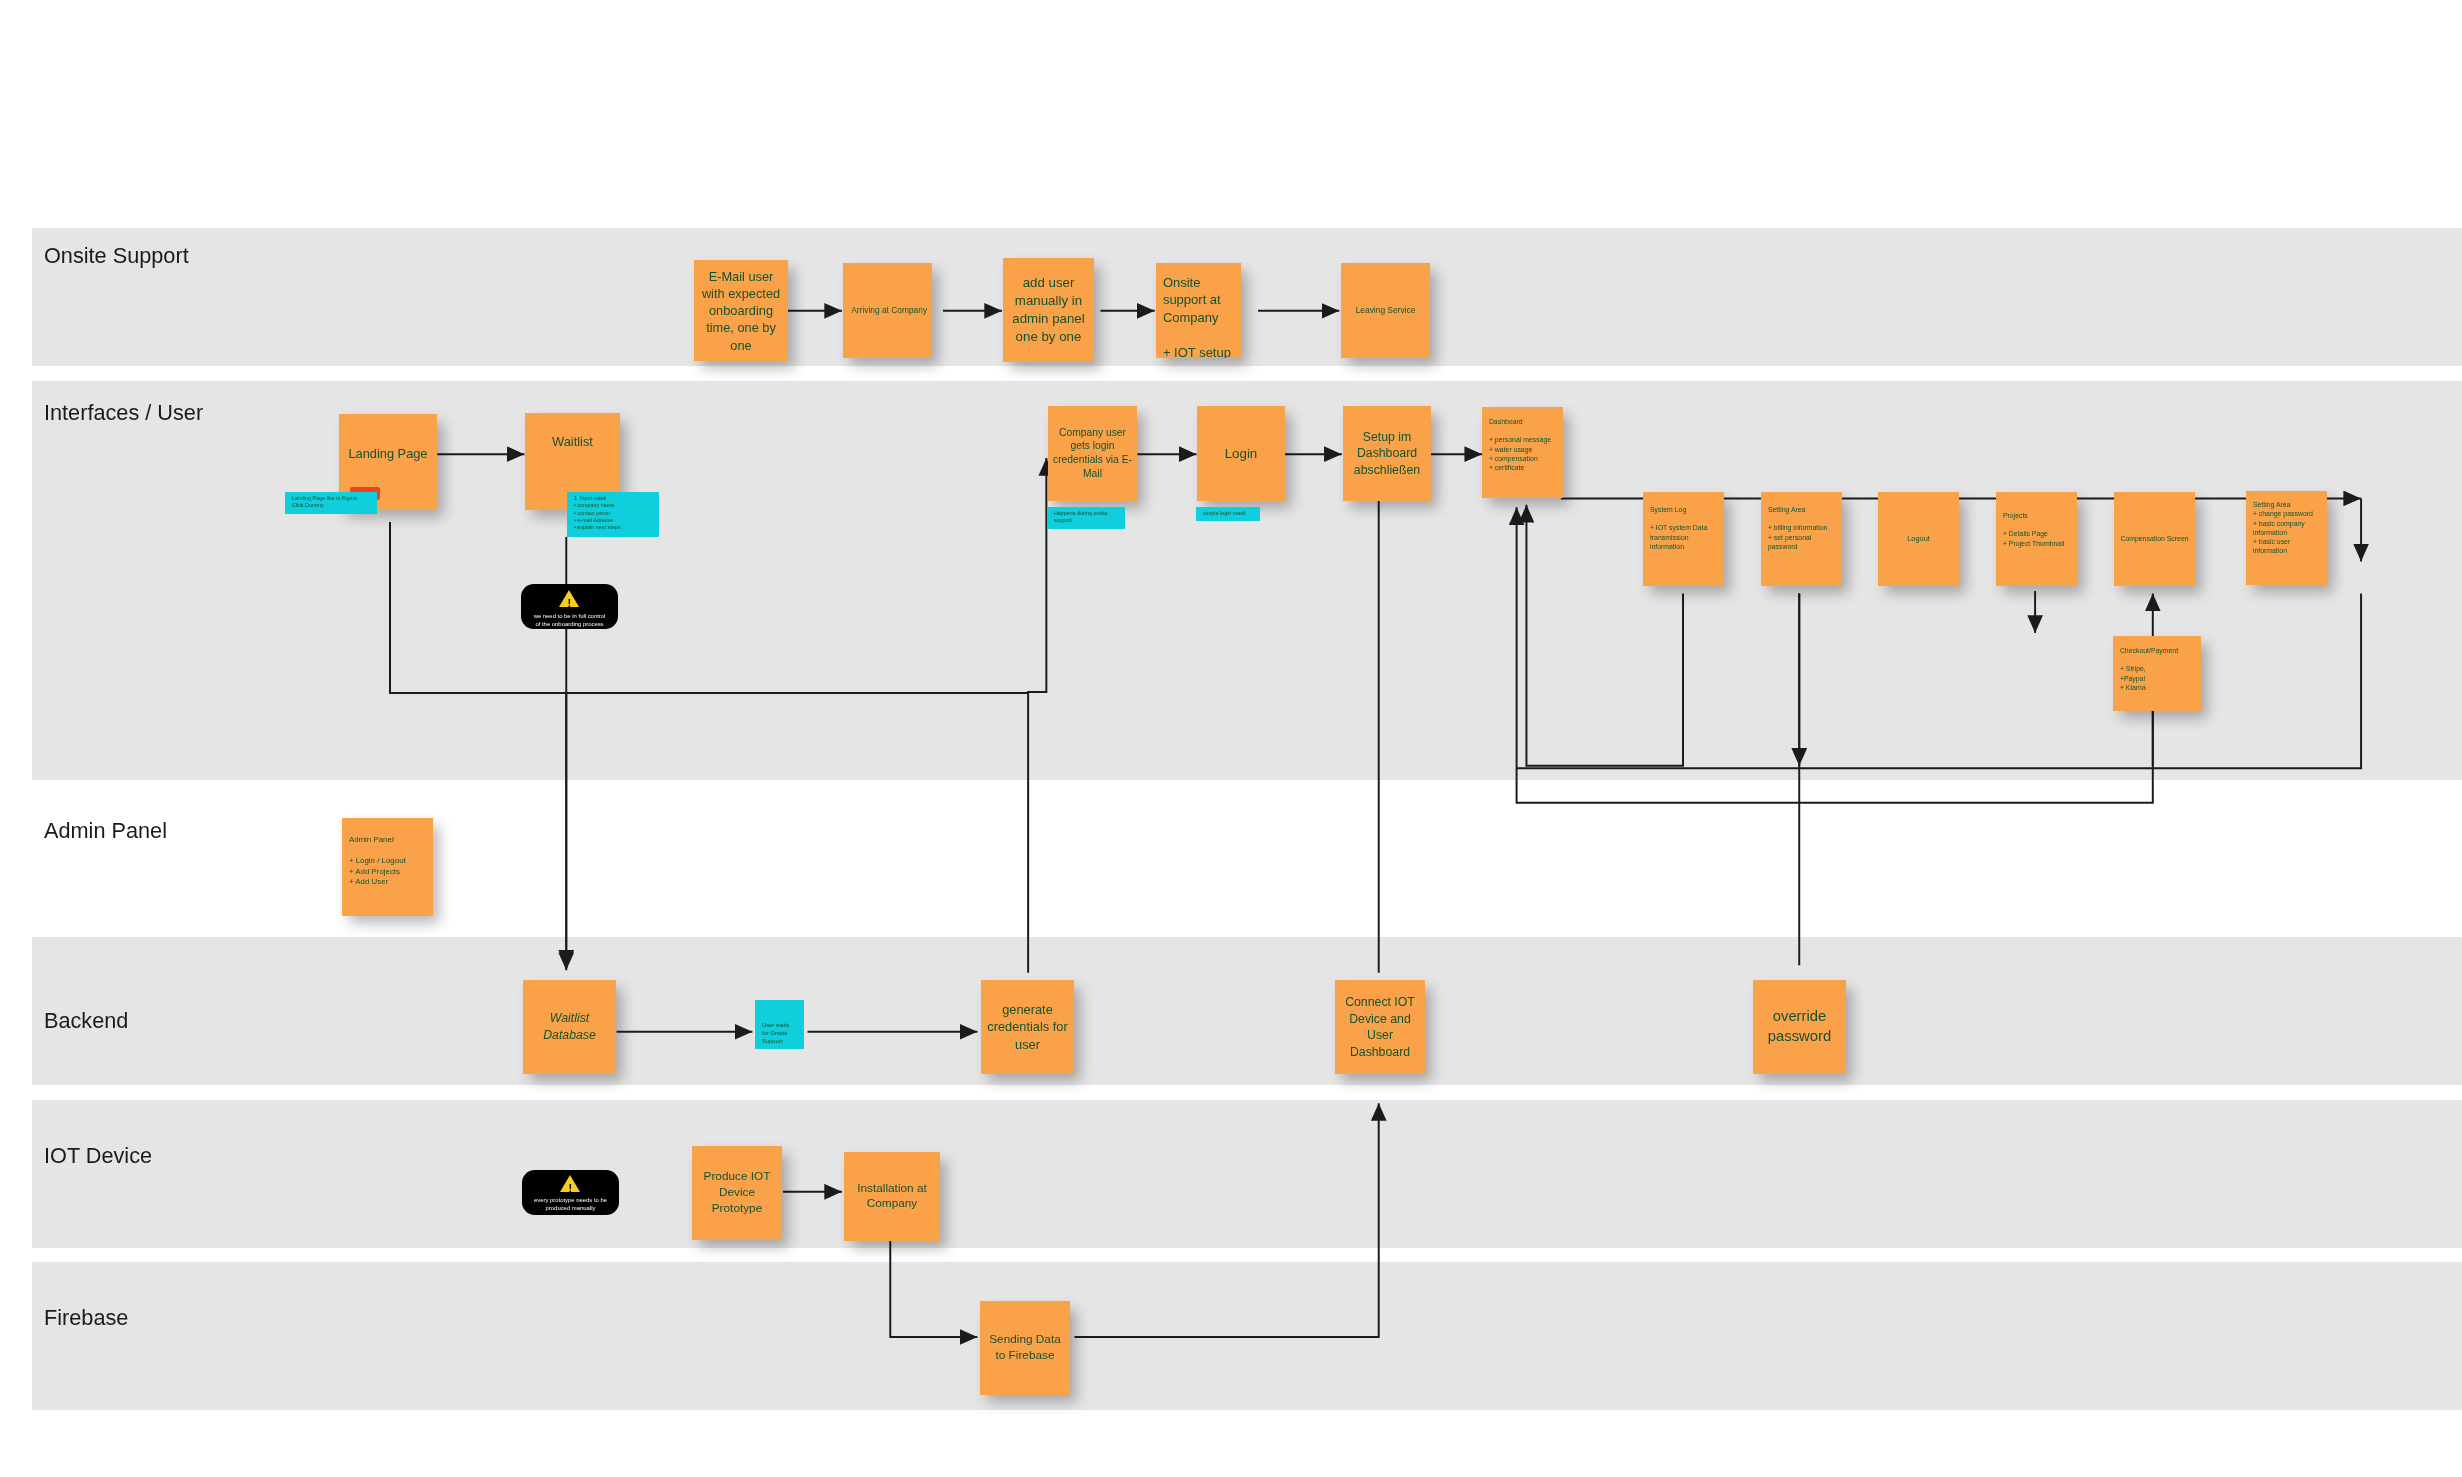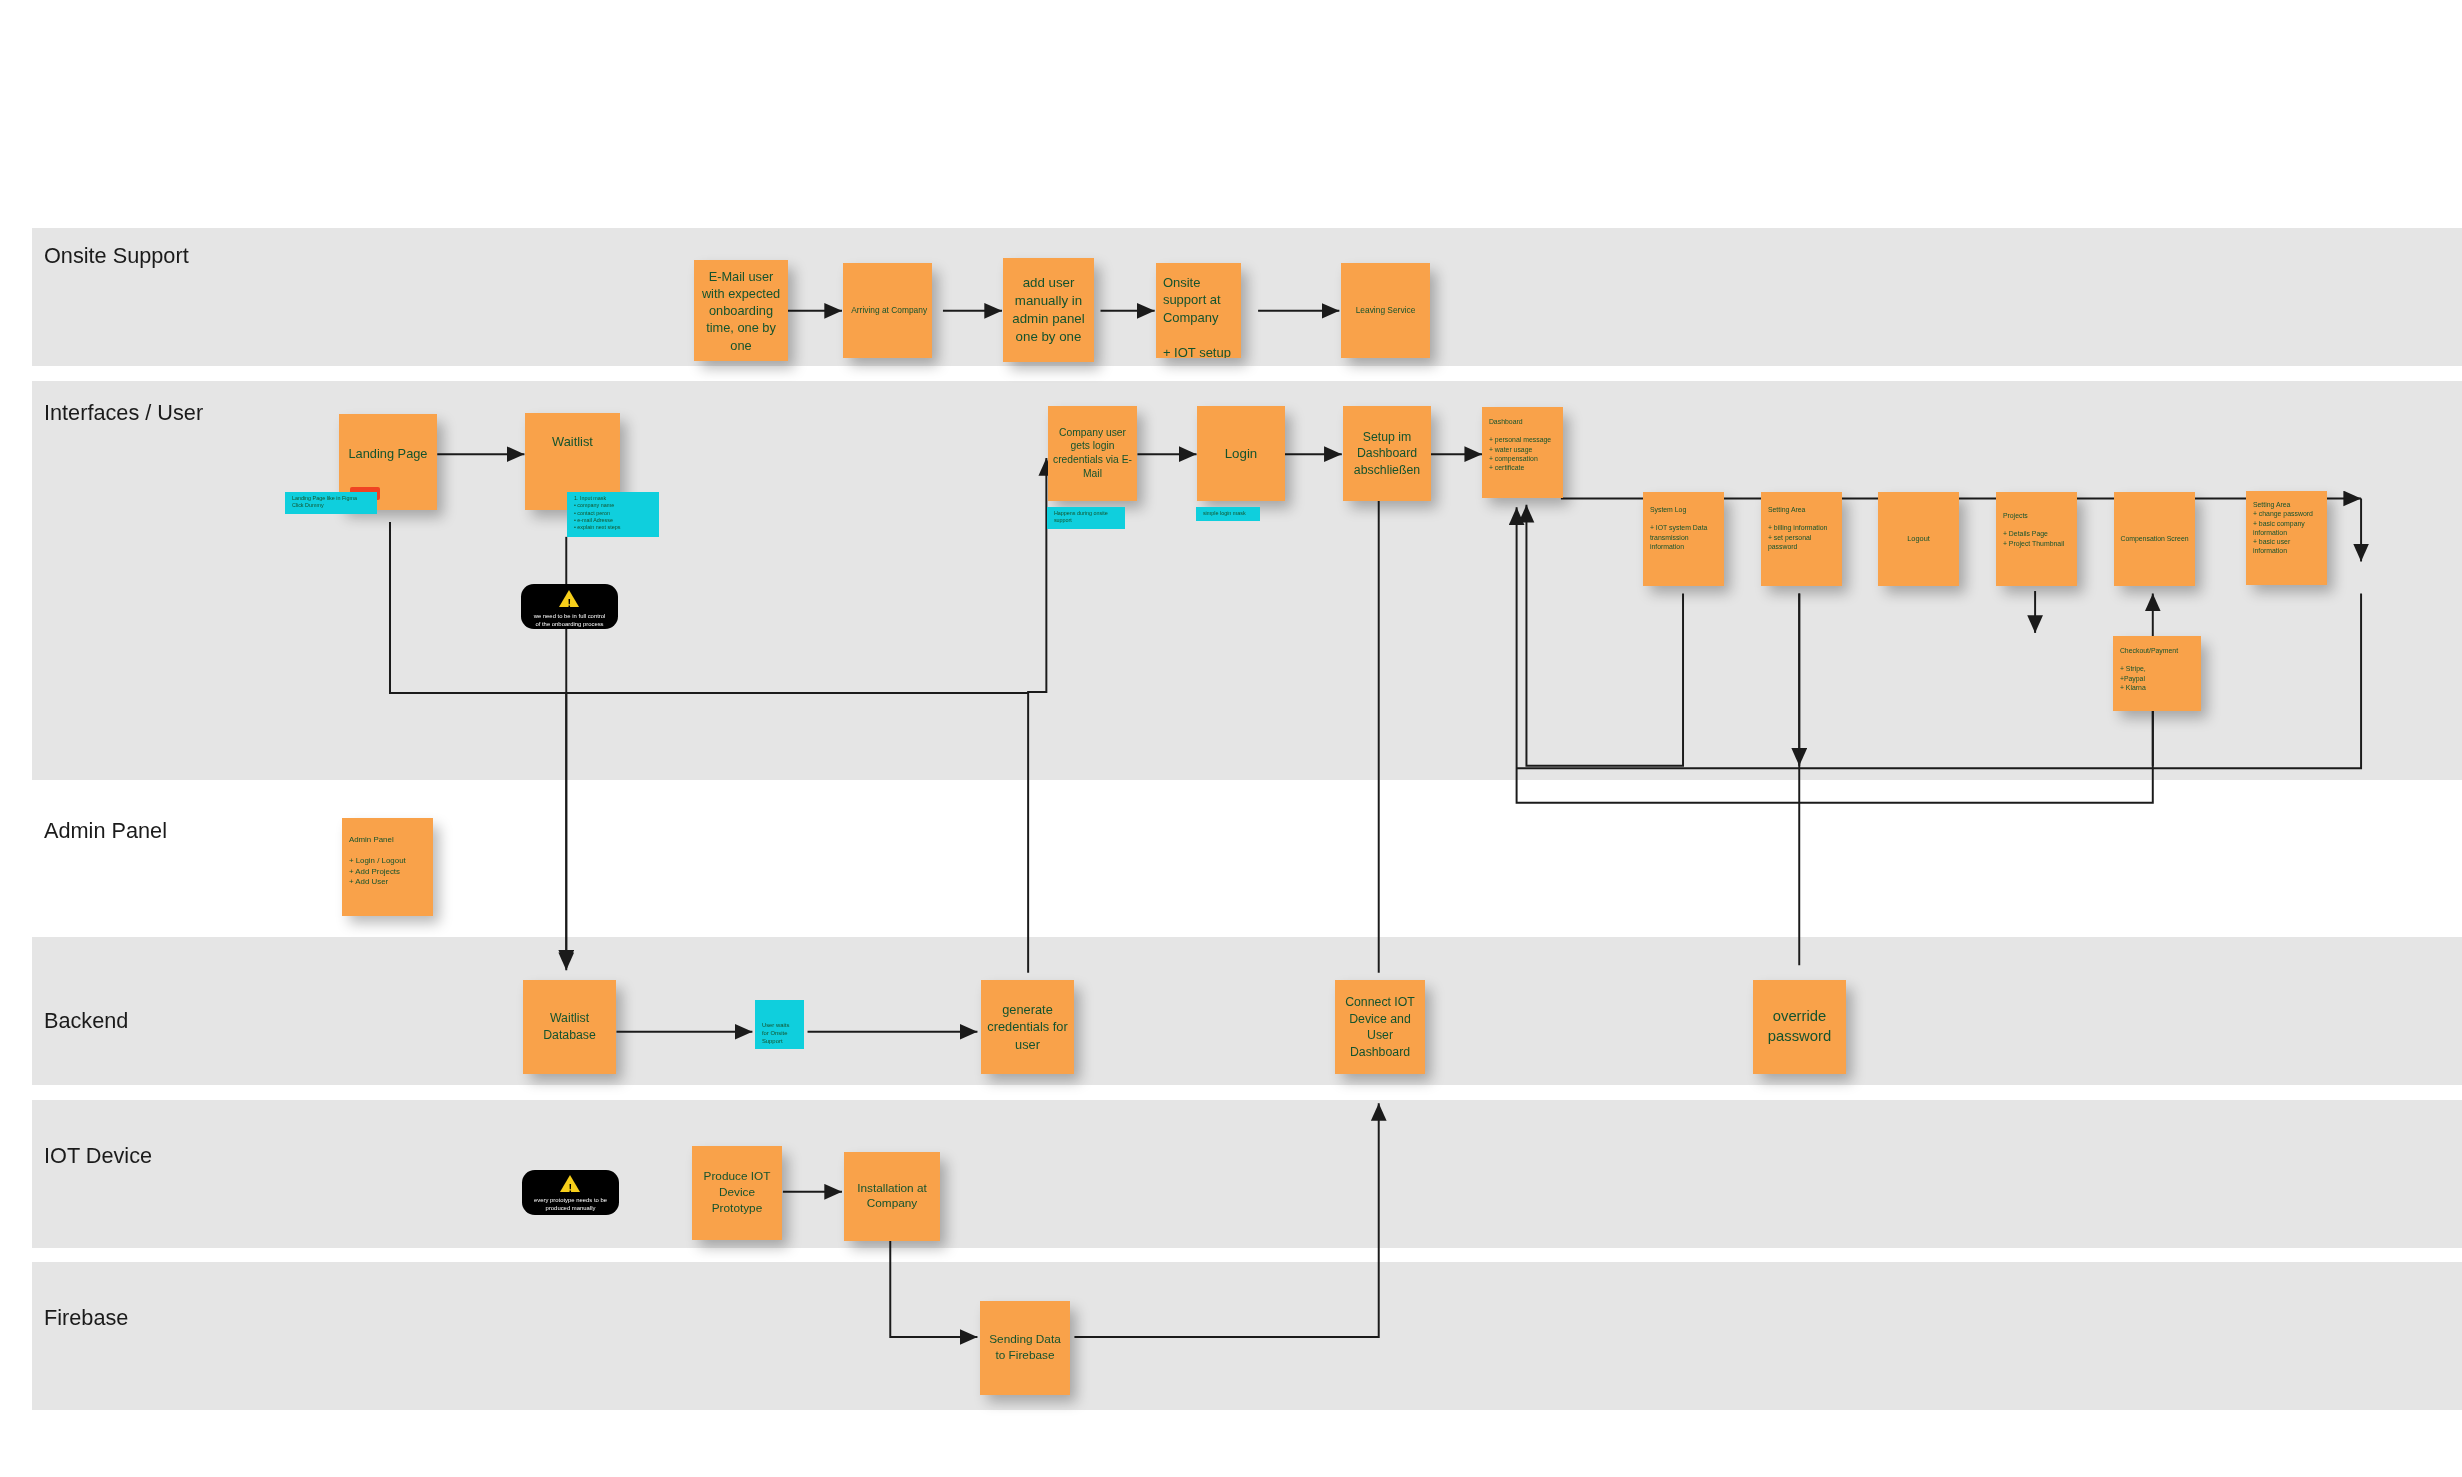--- a/index.html
+++ b/index.html
@@ -294,21 +294,21 @@
   </div>
 
   <div class="note orange topleft" style="left:342px;top:818px;width:91px;height:98px;">
     <div class="txt" style="font-size:7.9px;top:16.7px;transform:none;">Admin Panel
 
 + Login / Logout
 + Add Projects
 + Add User</div>
   </div>
 
-  <div class="note orange center" style="left:523px;top:980px;width:93px;height:94px;">
+  <div class="note orange center" style="left:523px;top:980px;width:93px;height:94px;font-style:italic;">
     <div class="txt" style="font-size:12.3px;">Waitlist Database</div>
   </div>
   <div class="note cyan topleft" style="left:755px;top:1000px;width:49px;height:49px;">
     <div class="txt" style="font-size:5.9px;top:21.7px;transform:none;">User waits for Onsite Support</div>
   </div>
   <div class="note orange center" style="left:981px;top:980px;width:93px;height:94px;">
     <div class="txt" style="font-size:12.8px;">generate credentials for user</div>
   </div>
   <div class="note orange center" style="left:1335px;top:980px;width:90px;height:94px;">
     <div class="txt" style="font-size:12.3px;">Connect IOT Device and User Dashboard</div>

